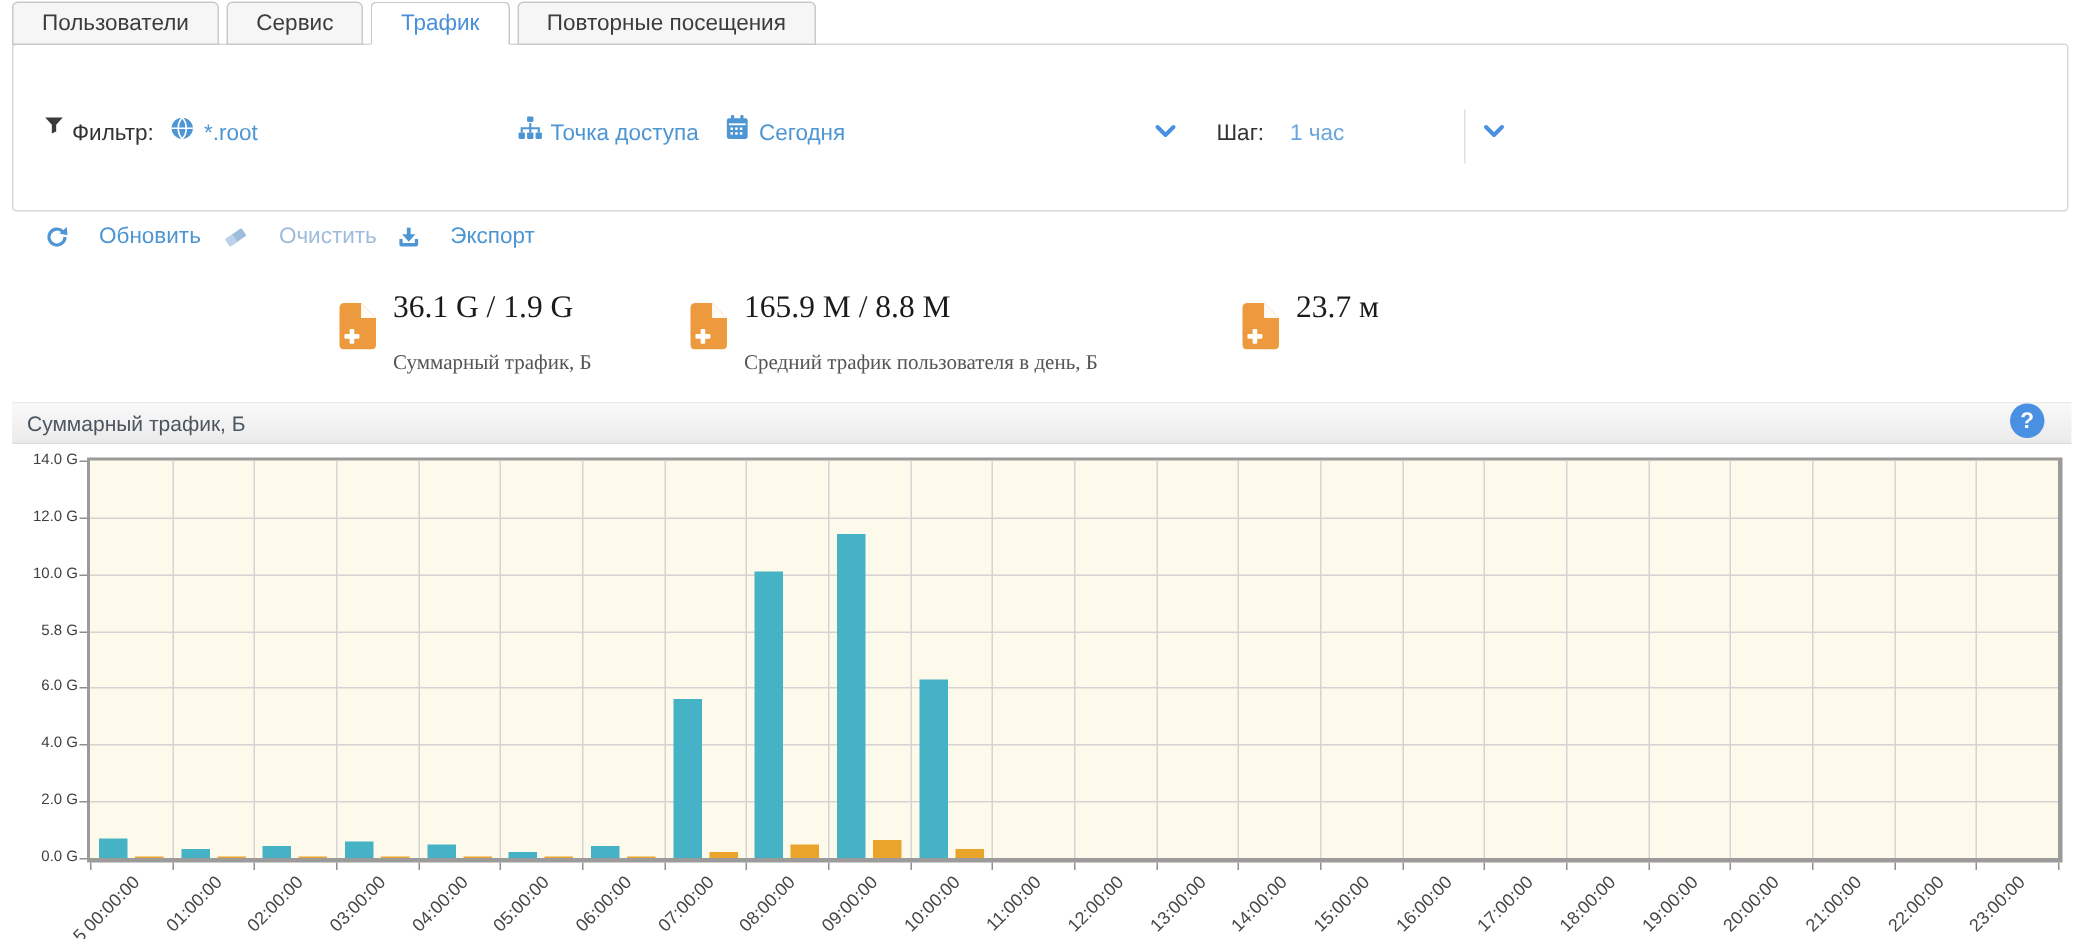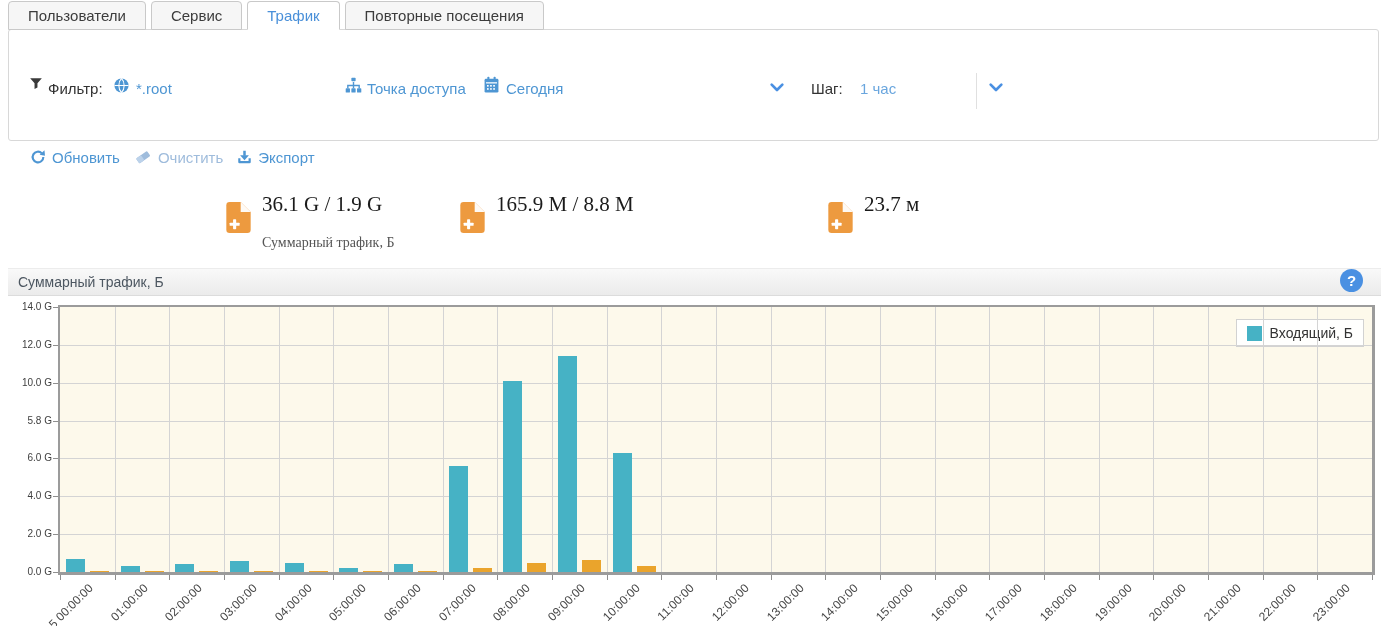--- a/index.html
+++ b/index.html
@@ -18,21 +18,21 @@
     border:1px solid #d8d8d8;border-radius:3px;background:#fff;
   }
   .abs{position:absolute;}
   .link{color:#4e96d3;font-size:15px;cursor:pointer;white-space:nowrap;text-decoration:none;}
   .link.lite{color:#6aa6de;}
   .link.muted{color:#9fbcdc;}
   .lbl{color:#333;font-size:15px;white-space:nowrap;}
   .icon{display:inline-block;vertical-align:middle;line-height:0;}
   .vdiv{position:absolute;width:1px;height:36px;background:#e0e0e0;}
   .actions{position:absolute;left:30px;top:149px;display:flex;gap:14px;align-items:center;}
-  .action{display:flex;align-items:flex-start;gap:6px;cursor:pointer;}
+  .action{display:flex;align-items:flex-end;gap:20px;cursor:pointer;}
   .stat{position:absolute;top:192px;}
   .stat-icon{position:absolute;left:0;top:10px;}
   .stat-body{margin-left:37px;font-family:Liberation Serif, serif;}
   .stat-value{font-size:21px;color:#1b1b1b;white-space:nowrap;}
   .stat-label{font-size:14px;color:#555;margin-top:18px;white-space:nowrap;}
   .chart{position:absolute;left:8px;top:268px;width:1373px;height:358px;}
   .chart-header{
     height:26px;background:linear-gradient(#f9f9f9,#ebebeb);
     border-top:1px solid #ececec;border-bottom:1px solid #dcdcdc;
     font-size:14px;color:#4c5660;line-height:26px;padding-left:10px;
@@ -187,20 +187,21 @@
       <path d="M4 0h10l9 9v16q0 3-3 3H4q-3 0-3-3V3q0-3 3-3z" fill="#ed9a3f"></path>
       <path d="M14 0l9 9h-9z" fill="#fff" opacity="0.95"></path>
       <g fill="#fff">
           <rect x="4" y="18.7" width="9" height="2.8" rx="0.6"></rect>
           <rect x="7.1" y="15.6" width="2.8" height="9" rx="0.6"></rect>
         </g>
     </svg>
   </span>
   <div class="stat-body">
     <div class="stat-value">165.9 M / 8.8 M</div>
+    <div class="stat-label">Средний трафик пользователя в день, Б</div>
   </div>
 </div>
 <div class="stat" style="left:827px;">
   <span class="stat-icon icon">
     <svg width="27" height="31" viewBox="0 0 24 28">
       <path d="M4 0h10l9 9v16q0 3-3 3H4q-3 0-3-3V3q0-3 3-3z" fill="#ed9a3f"></path>
       <path d="M14 0l9 9h-9z" fill="#fff" opacity="0.95"></path>
       <g fill="#fff">
           <rect x="4" y="18.7" width="9" height="2.8" rx="0.6"></rect>
           <rect x="7.1" y="15.6" width="2.8" height="9" rx="0.6"></rect>
@@ -215,24 +216,20 @@
 <div class="help">?</div>
 
 <div class="chart">
   <div class="chart-header">
     <span>Суммарный трафик, Б</span>
   </div>
   <div class="chart-body" id="chartBody">
     <div class="plot-wrap">
       <div id="plot">
         <div class="legend" id="legend">
-            <div class="legend-entry">
-              <span class="legend-swatch" style="background: rgb(70, 178, 197);"></span>
-              <span>Входящий, Б</span>
-            </div>
           </div>
       <div class="gl-h" style="top: 227.1px;"></div>
           <div class="gl-h" style="top: 189.3px;"></div>
           <div class="gl-h" style="top: 151.4px;"></div>
           <div class="gl-h" style="top: 113.6px;"></div>
           <div class="gl-h" style="top: 75.7px;"></div>
           <div class="gl-h" style="top: 37.9px;"></div>
           <div class="gl-v" style="left: 54.7px;"></div>
           <div class="gl-v" style="left: 109.3px;"></div>
           <div class="gl-v" style="left: 164px;"></div>

